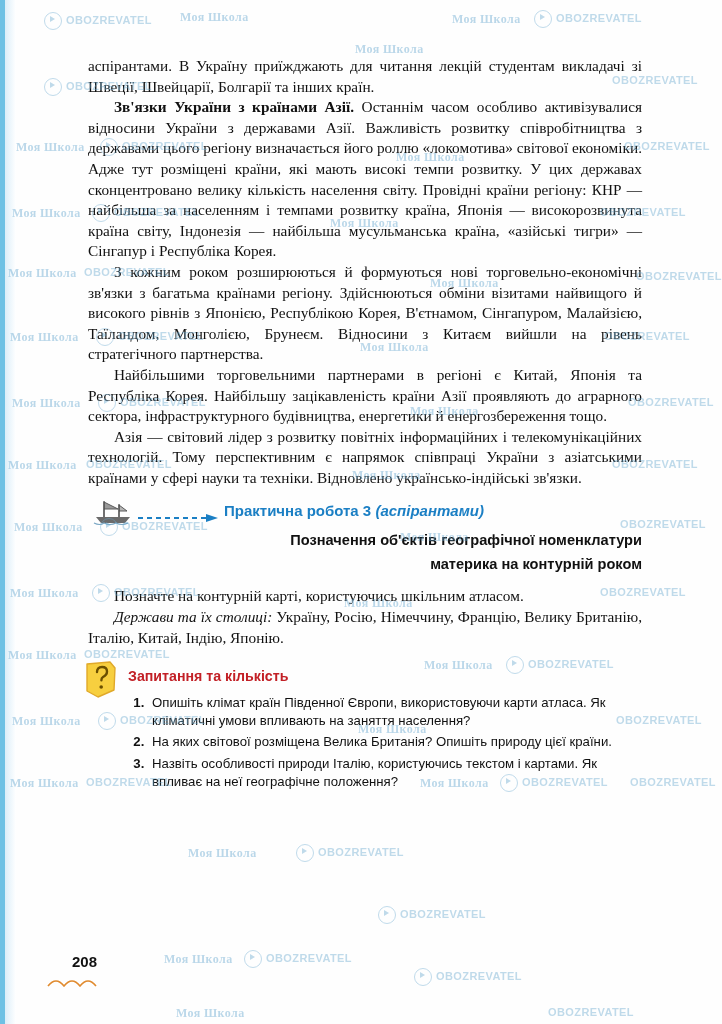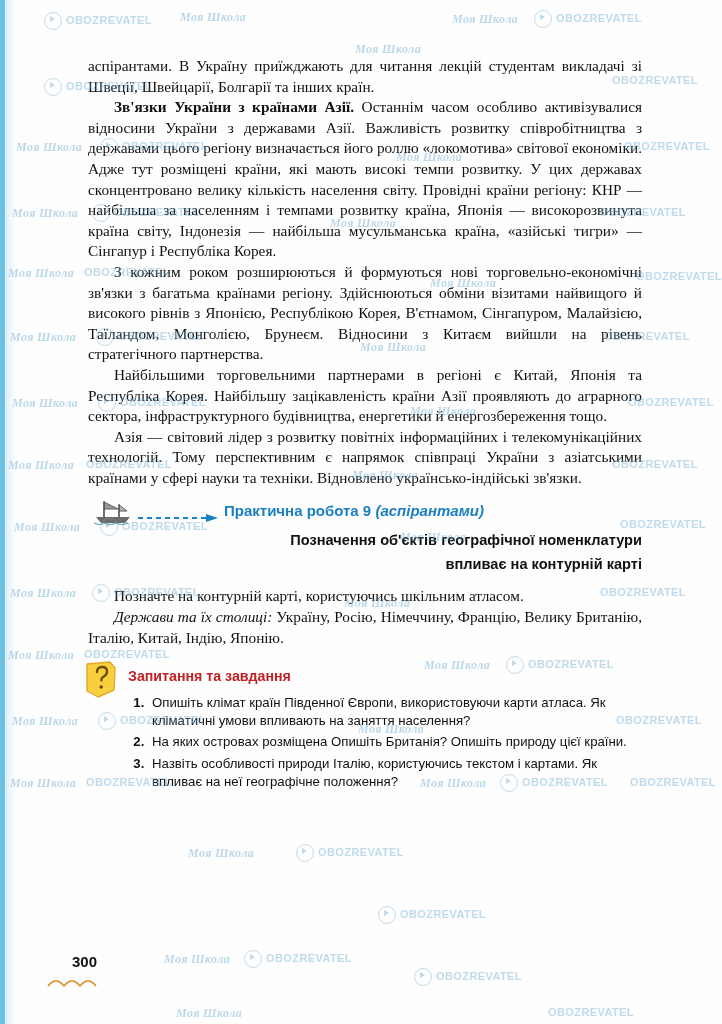--- a/index.html
+++ b/index.html
@@ -189,21 +189,20 @@
     white-space: nowrap;
     font-family: "Liberation Sans", sans-serif;
     font-size: 11px;
     letter-spacing: .4px;
     color: #6aa9cf;
     opacity: .42;
   }
   .wm.obz { font-weight: bold; }
   .wm.shk {
     font-family: "Liberation Serif", serif;
-    font-style: italic;
     font-weight: bold;
     font-size: 12px;
     color: #5fa3cd;
   }
   .wm-circle {
     position: absolute;
     width: 16px;
     height: 16px;
     border-radius: 50%;
     border: 1.6px solid #6aa9cf;
@@ -251,53 +250,53 @@
         <line x1="12" y1="5" x2="12" y2="21" stroke="#4a4a4a" stroke-width="1.2"></line>
         <line x1="27" y1="8" x2="27" y2="21" stroke="#4a4a4a" stroke-width="1.2"></line>
         <path d="M2 27 q6 3 10 0 q6 3 12 0 q6 3 12 0" stroke="#7aa7c4" stroke-width="1.2" fill="none"></path>
       </svg>
 
       <svg class="dash-arrow" viewBox="0 0 82 10">
         <line x1="0" y1="5" x2="68" y2="5" stroke="#1b7fc4" stroke-width="1.8" stroke-dasharray="5,4"></line>
         <path d="M68 1 L80 5 L68 9 Z" fill="#1b7fc4"></path>
       </svg>
 
-      <div class="practical-title"><span>Практична робота 9</span> <span class="cont">(аспірантами)</span></div>
+      <div class="practical-title"><span>Практична робота 3</span> <span class="cont">(аспірантами)</span></div>
     </div>
 
     <div class="practical-sub">
       <span>Позначення об'єктів географічної номенклатури</span>
-      <span class="line2">впливає на контурній карті</span>
+      <span class="line2">материка на контурній роком</span>
     </div>
 
     <div class="practical-body">
       <p class="body">Позначте на контурній карті, користуючись шкільним атласом.</p>
       <p class="body"><span class="i">Держави та їх столиці:</span><span> Україну, Росію, Німеччину, Францію, Велику Британію, Італію, Китай, Індію, Японію.</span></p>
     </div>
 
     <div class="questions">
 
       <svg class="q-icon" viewBox="0 0 34 40">
         <path d="M3 4 L26 2 L31 8 L30 30 L14 37 L3 31 Z" fill="#f7cf3f" stroke="#e0a92a" stroke-width="1.4" stroke-linejoin="round"></path>
         <path d="M13 12 q0-5 5-5 q5 0 5 4.5 q0 3.5-4 5.5 q-1.6 .9-1.6 3.2" fill="none" stroke="#6b4f00" stroke-width="2.4" stroke-linecap="round"></path>
         <circle cx="17.2" cy="27" r="1.8" fill="#6b4f00"></circle>
       </svg>
 
-      <div class="q-title">Запитання та завдання</div>
+      <div class="q-title">Запитання та кількість</div>
 
       <ol class="q-list">
         <li>Опишіть клімат країн Південної Європи, використовуючи карти атласа. Як кліматичні умови впливають на заняття населення?</li>
-        <li>На яких островах розміщена Опишіть Британія? Опишіть природу цієї країни.</li>
+        <li>На яких світової розміщена Велика Британія? Опишіть природу цієї країни.</li>
         <li>Назвіть особливості природи Італію, користуючись текстом і картами. Як впливає на неї географічне положення?</li>
       </ol>
     </div>
 
   </div>
 
-  <div class="page-number">300</div>
+  <div class="page-number">208</div>
   <svg class="footer-orn" viewBox="0 0 58 14">
     <path d="M2 12 q8-10 16 0 q8-10 16 0 q8-10 16 0" fill="none" stroke="#e08a2e" stroke-width="1.6"></path>
   </svg>
 
   <div class="wm-layer">
     <div class="wm-circle" style="left:44px;  top:12px;"></div>
     <div class="wm obz" style="left:66px;  top:14px;">OBOZREVATEL</div>
     <div class="wm shk" style="left:180px; top:10px;">Моя Школа</div>
     <div class="wm shk" style="left:452px; top:12px;">Моя Школа</div>
     <div class="wm-circle" style="left:534px; top:10px;"></div>

